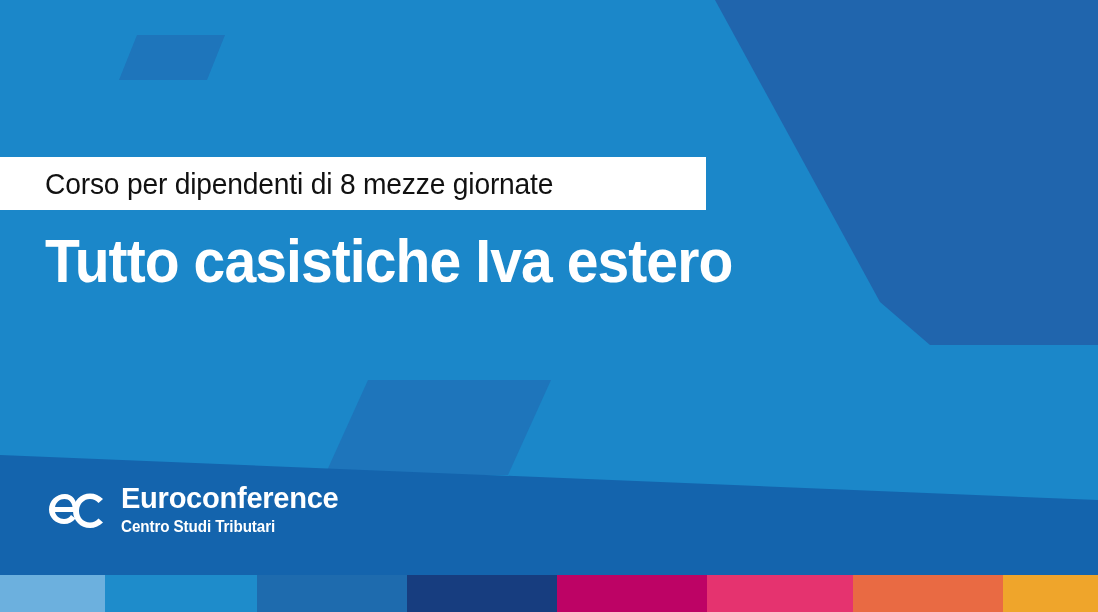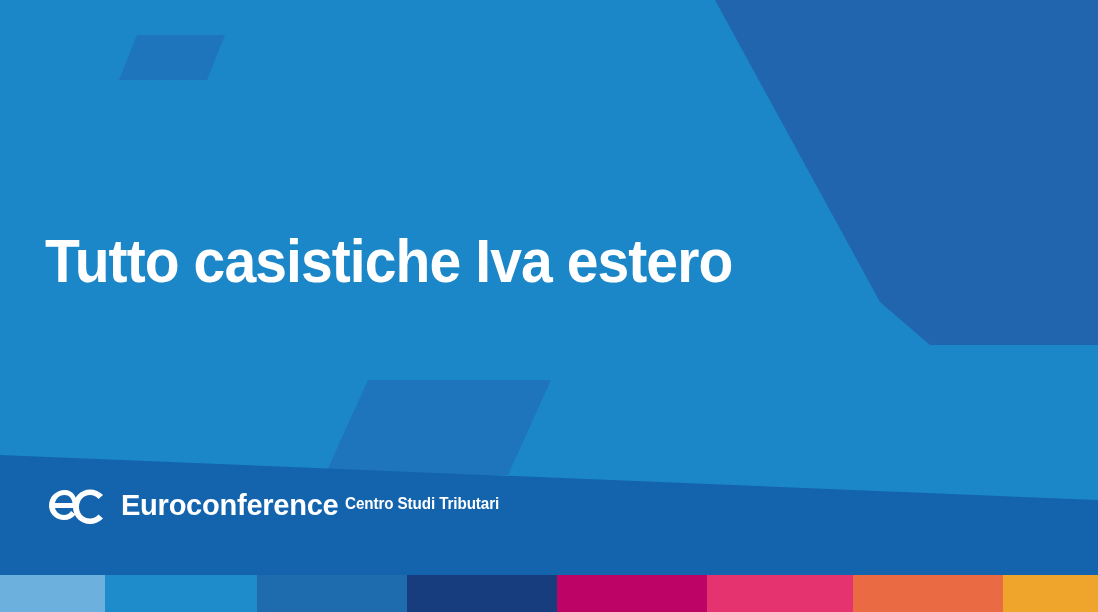--- a/index.html
+++ b/index.html
@@ -74,20 +74,21 @@
     align-items: center;
     gap: 14px;
   }
   .logo-mark {
     width: 62px;
     height: 44px;
     flex: none;
   }
   .logo-words {
     display: flex;
+    flex-direction: column;
     justify-content: flex-end;
   }
   .logo-name {
     color: #ffffff;
     font-family: "Liberation Sans Narrow", "Liberation Sans", sans-serif;
     font-size: 30px;
     font-weight: 700;
     line-height: 1;
     letter-spacing: -0.3px;
     white-space: nowrap;
@@ -127,20 +128,23 @@
 <div id="banner">
 
   <svg id="bg-svg" viewBox="0 0 1098 612" preserveAspectRatio="none">
     <rect x="0" y="0" width="1098" height="612" fill="#1b87c9"></rect>
     <polygon points="715,0 1098,0 1098,345 930,345 880,302" fill="#2065ad"></polygon>
     <polygon points="137,35 225,35 207,80 119,80" fill="#2166ae" opacity="0.55"></polygon>
     <polygon points="368,380 551,380 508,475 325,475" fill="#2166ae" opacity="0.55"></polygon>
     <polygon points="0,455 1098,500 1098,575 0,575" fill="#1464ad"></polygon>
   </svg>
 
+  <div class="eyebrow-box">
+    <span class="eyebrow-text">Corso per dipendenti di 8 mezze giornate</span>
+  </div>
 
   <div class="main-title">Tutto casistiche Iva estero</div>
 
   <div class="logo-block">
     <svg class="logo-mark" viewBox="0 0 124 88">
       <path d="M40 14 C22 14 8 28 8 45 C8 61 21 74 38 74 C48 74 56 70 61 63
                L52 56 C49 61 44 64 38 64 C29 64 22 58 20 50 L63 50
                C64 48 64 46 64 44 C64 27 55 14 40 14 Z
                M20 40 C22 31 29 24 39 24 C48 24 54 31 55 40 Z" fill="#ffffff"></path>
       <path d="M116 24 C109 17 100 13 90 13 C71 13 56 29 56 48 C56 67 71 82 90 82

